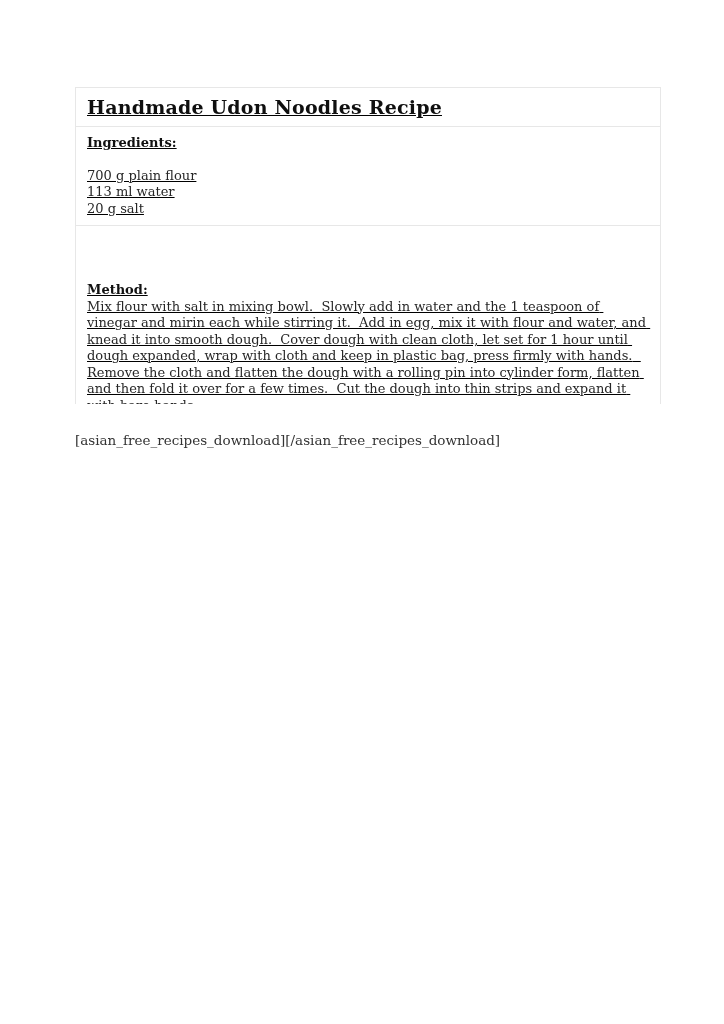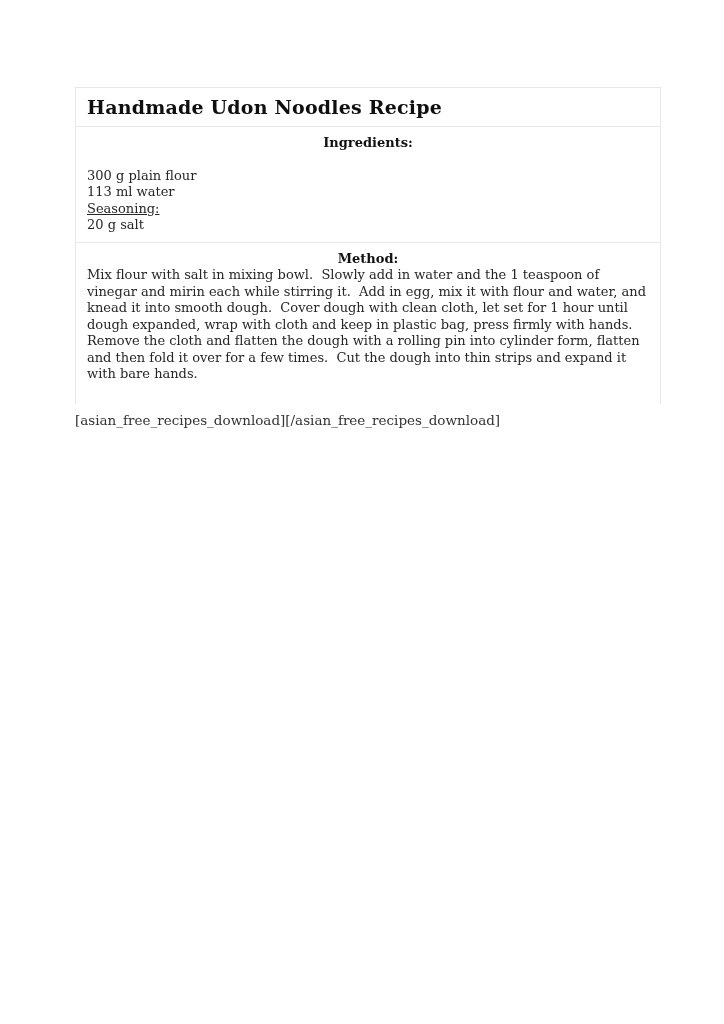--- a/index.html
+++ b/index.html
@@ -17,20 +17,21 @@
     position: absolute;
     left: 75px;
     top: 87px;
     width: 586px;
     height: 317px;
     box-sizing: border-box;
     background: #ffffff;
     border: 1px solid #e7e7e7;
     border-bottom: 0;
     overflow: hidden;
+    text-decoration: underline;
   }
   .card-row {
     box-sizing: border-box;
     padding: 8px 11px;
     border-bottom: 1px solid #e7e7e7;
   }
   .title-row {
     padding: 8px 11px 8px 11px;
   }
   .recipe-title {
@@ -44,64 +45,63 @@
   .body-text {
     font-size: 13px;
     line-height: 16.5px;
     color: #262626;
   }
   .section-label {
     font-weight: bold;
     color: #111111;
     font-size: 13px;
     line-height: 16.5px;
-    text-align: center;
   }
   .ingredients-row .section-label {
     margin: 0 0 16px 0;
   }
   .ingredient-line {
     font-size: 13px;
     line-height: 16.5px;
     color: #262626;
   }
   .underlined {
     text-decoration: underline;
   }
   .method-row {
     border-bottom: 0;
     padding: 8px 11px 6px 11px;
+    margin-top: 48px;
   }
   .method-text {
     white-space: pre-wrap;
   }
   .shortcode-line {
     position: absolute;
     left: 75px;
-    top: 412px;
+    top: 432px;
     font-size: 13.5px;
     line-height: 17px;
     color: #333333;
   }
 </style>
 </head>
 <body>
 
 <div class="recipe-card">
 
   <div class="card-row title-row">
     <h1 class="recipe-title">Handmade Udon Noodles Recipe</h1>
   </div>
 
   <div class="card-row ingredients-row body-text">
     <div class="section-label">Ingredients:</div>
     <div>
-      <div class="ingredient-line">300 g plain flour</div>
+      <div class="ingredient-line">700 g plain flour</div>
       <div class="ingredient-line">113 ml water</div>
-      <div class="ingredient-line underlined">Seasoning:</div>
       <div class="ingredient-line">20 g salt</div>
     </div>
   </div>
 
   <div class="card-row method-row body-text">
     <div class="section-label">Method:</div>
     <div class="method-text">Mix flour with salt in mixing bowl.  Slowly add in water and the 1 teaspoon of vinegar and mirin each while stirring it.  Add in egg, mix it with flour and water, and knead it into smooth dough.  Cover dough with clean cloth, let set for 1 hour until dough expanded, wrap with cloth and keep in plastic bag, press firmly with hands.  Remove the cloth and flatten the dough with a rolling pin into cylinder form, flatten and then fold it over for a few times.  Cut the dough into thin strips and expand it with bare hands.</div>
   </div>
 
 </div>

